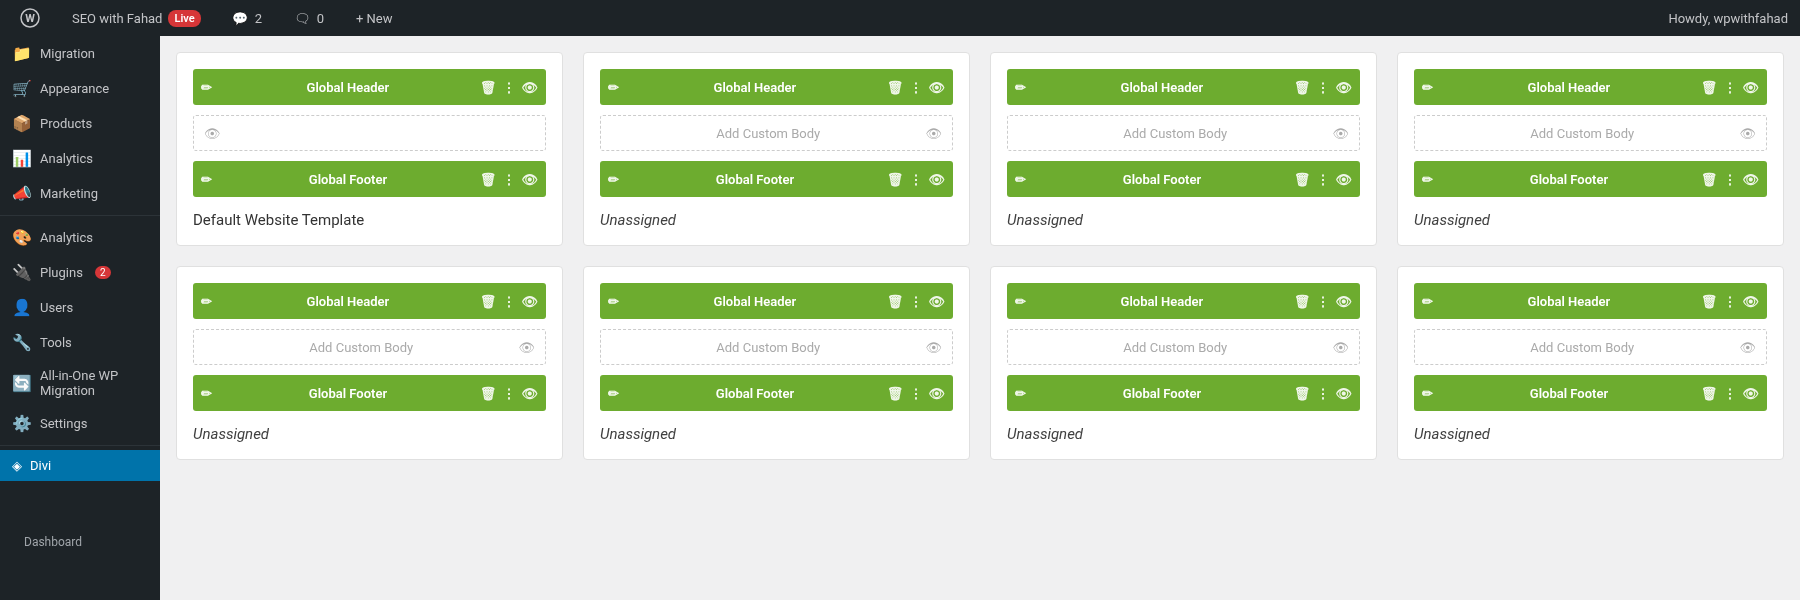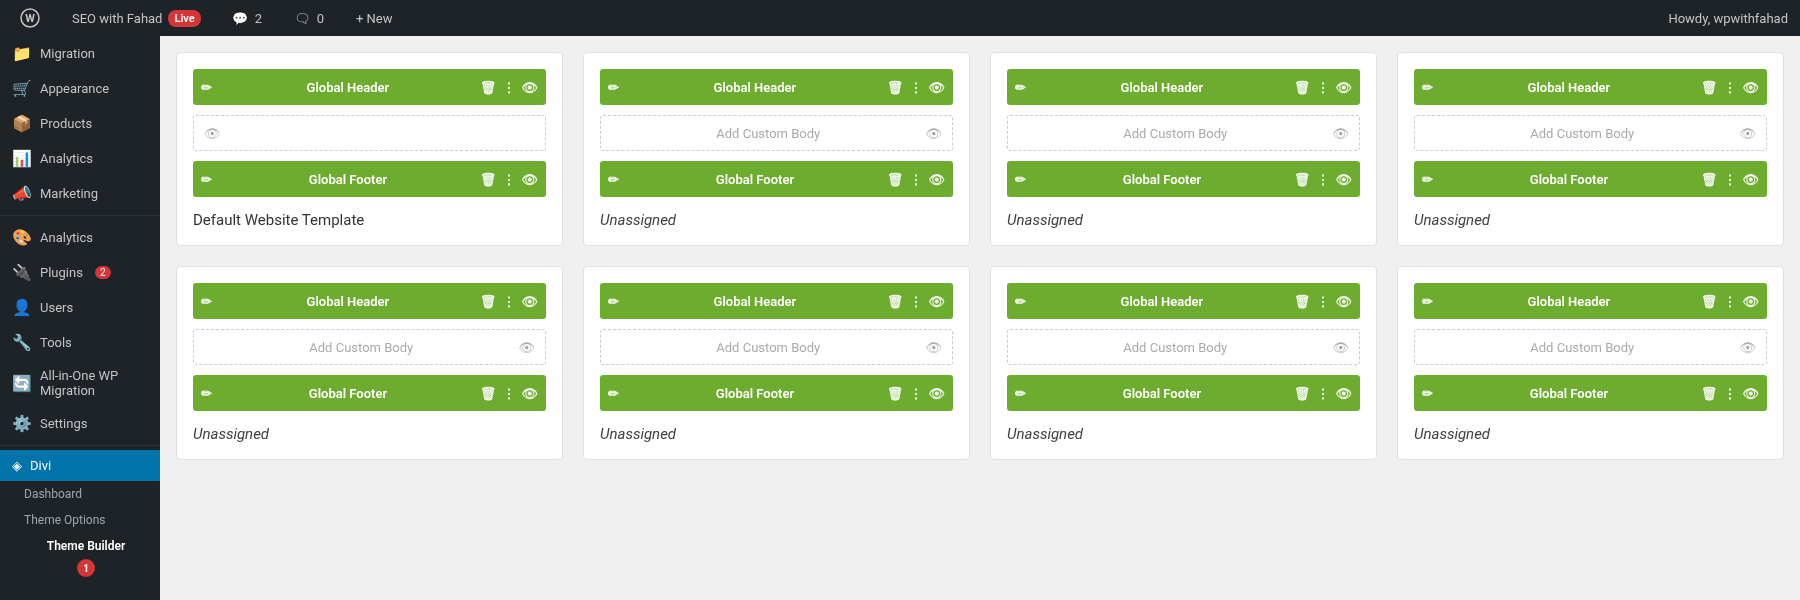--- a/index.html
+++ b/index.html
@@ -42,21 +42,21 @@
       color: #c3c4c7;
       font-size: 13px;
       cursor: pointer;
       position: relative;
     }
     .menu-item .menu-icon { font-size: 16px; width: 20px; text-align: center; flex-shrink: 0; }
     .menu-item .badge { background: #d63638; color: #fff; font-size: 10px; padding: 1px 5px; border-radius: 10px; margin-left: 4px; }
     .menu-separator { height: 1px; background: #2c3338; margin: 4px 0; }
     .divi-item { display: flex; align-items: center; gap: 8px; padding: 8px 12px; color: #c3c4c7; font-size: 13px; cursor: pointer; }
     .divi-item.active-main { background: #0073aa; color: #fff; }
-    .divi-sub { padding: 6px 12px 6px 24px; color: #a0a5aa; font-size: 12px; cursor: pointer; }
+    .divi-sub { padding: 6px 12px 6px 24px; color: #a0a5aa; font-size: 12px; cursor: pointer; margin-top: 48px; }
     .divi-sub.active { color: #fff; font-weight: 600; }
 
     
     #main-content {
       flex: 1;
       overflow-y: auto;
       padding: 16px;
       background: #f0f0f1;
     }
 

